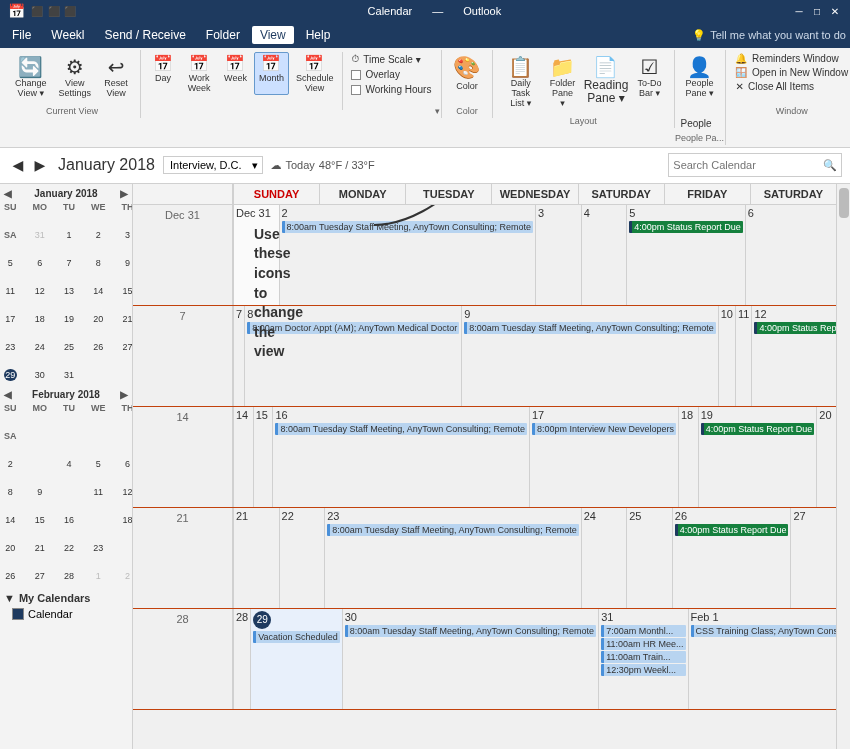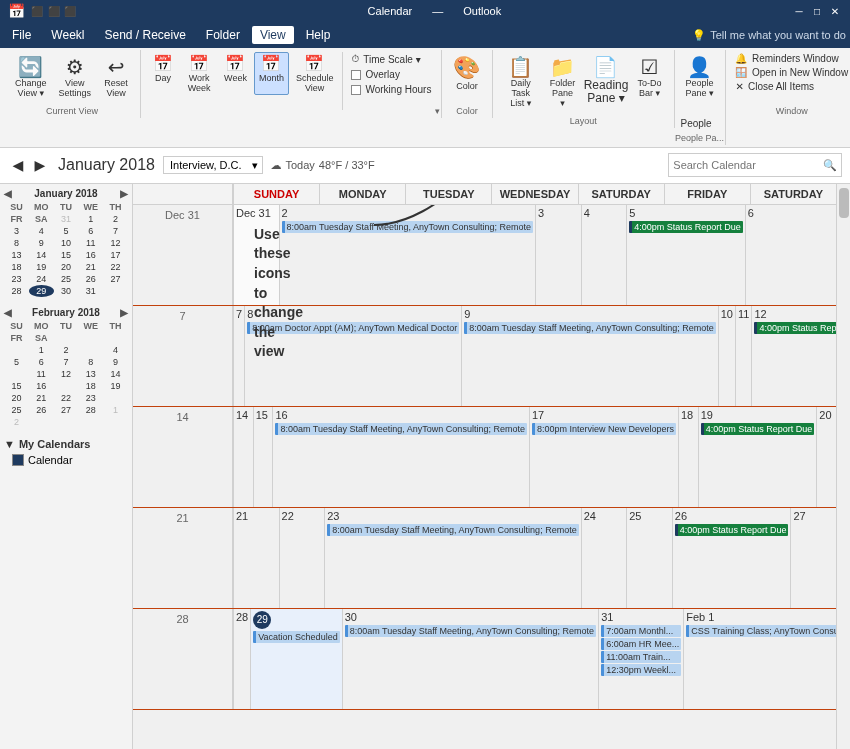--- a/index.html
+++ b/index.html
@@ -159,21 +159,21 @@
     .mini-cal-header {
       display: flex;
       align-items: center;
       justify-content: space-between;
       font-size: 10px;
       font-weight: bold;
       color: #333;
       margin-bottom: 2px;
     }
     .mini-cal-nav { cursor: pointer; color: #555; font-size: 10px; }
-    .mini-cal-grid { display: grid; grid-template-columns: repeat(5, 1fr); gap: 0; }
+    .mini-cal-grid { display: grid; grid-template-columns: repeat(6, 1fr); gap: 16px; }
     .mini-cal-cell {
       text-align: center;
       font-size: 9px;
       padding: 1px 0;
       cursor: pointer;
       color: #333;
     }
     .mini-cal-cell.header { color: #666; font-weight: bold; }
     .mini-cal-cell.today { background: #1e3a5f; color: white; border-radius: 50%; }
     .mini-cal-cell.other-month { color: #bbb; }
@@ -719,21 +719,21 @@
           <div class="cal-date today-date">29</div>
           <div class="cal-event blue">Vacation Scheduled</div>
         </div>
         <div class="cal-cell">
           <div class="cal-date">30</div>
           <div class="cal-event blue">8:00am Tuesday Staff Meeting, AnyTown Consulting; Remote</div>
         </div>
         <div class="cal-cell">
           <div class="cal-date">31</div>
           <div class="cal-event blue">7:00am Monthl...</div>
-          <div class="cal-event blue">6:00am HR Mee...</div>
+          <div class="cal-event blue">11:00am HR Mee...</div>
           <div class="cal-event blue">11:00am Train...</div>
           <div class="cal-event blue">12:30pm Weekl...</div>
         </div>
         <div class="cal-cell">
           <div class="cal-date">Feb 1</div>
           <div class="cal-event blue">CSS Training Class; AnyTown Consulting Training Room</div>
         </div>
 
       </div>
 

